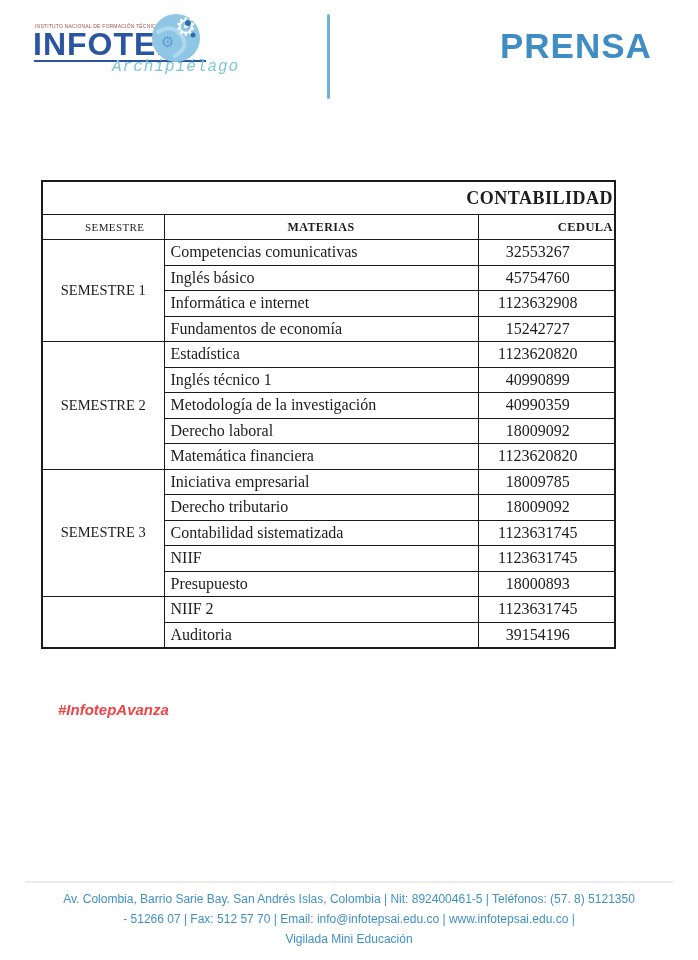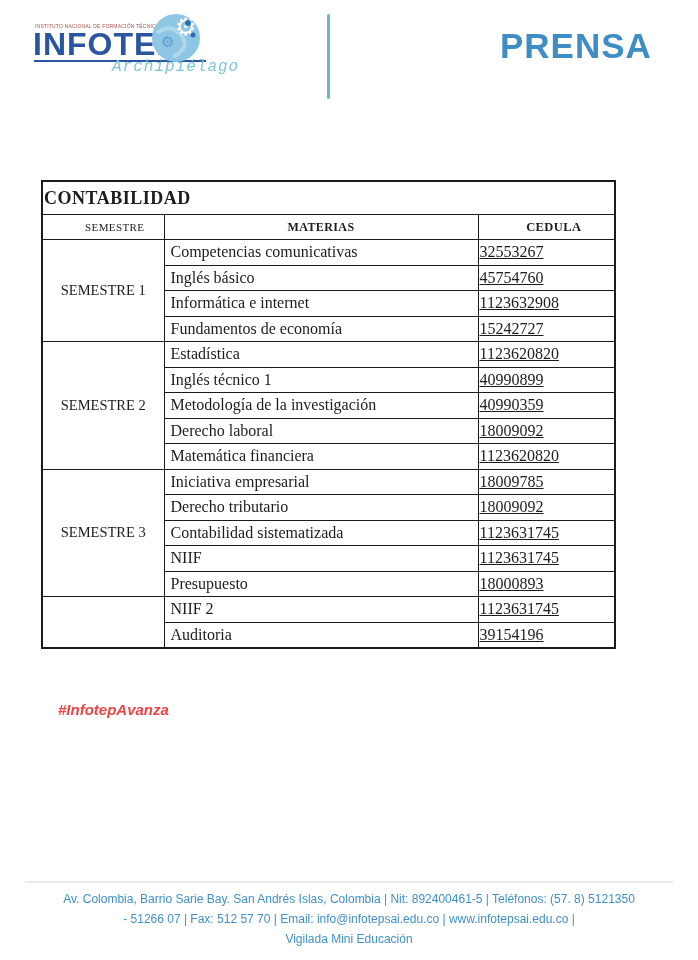--- a/index.html
+++ b/index.html
@@ -51,30 +51,30 @@
   table.materias {
     position: absolute; left: 41px; top: 180px; width: 573px;
     border-collapse: collapse; table-layout: fixed;
     border: 2px solid #1a1a1a;
   }
   table.materias td {
     border: 1px solid #1a1a1a; color: #1c1c1c;
     overflow: hidden; white-space: nowrap;
   }
   td.t-title {
-    height: 30px; text-align: left; vertical-align: middle;
+    height: 30px; text-align: right; vertical-align: middle;
     font-weight: bold; font-size: 18px; letter-spacing: 0.5px;
   }
   tr.colhead td { height: 22px; vertical-align: middle; }
   td.h-sem { font-size: 11px; text-align: center; letter-spacing: 0.4px; padding-left: 24px; }
   td.h-mat { font-weight: bold; font-size: 12px; text-align: center; letter-spacing: 0.4px; margin-top: 28px; }
-  td.h-ced { font-weight: bold; font-size: 12.5px; text-align: center; padding-left: 16px; letter-spacing: 0.4px; }
+  td.h-ced { font-weight: bold; font-size: 12.5px; text-align: right; padding-left: 16px; letter-spacing: 0.4px; }
   td.sem-cell { font-size: 14.5px; text-align: center; vertical-align: middle; }
   td.mat-cell { font-size: 16px; padding-left: 6px; height: 22.5px; vertical-align: middle; }
-  td.ced-cell { font-size: 16px; text-align: left; padding-right: 18px; vertical-align: middle; text-decoration: underline; }
+  td.ced-cell { font-size: 16px; text-align: center; padding-right: 18px; vertical-align: middle; }
 
   
   .hashtag {
     position: absolute; left: 58px; top: 701px;
     font-family: "Liberation Sans", sans-serif;
     font-weight: bold; font-style: italic; font-size: 15px;
     color: #ef4444;
   }
 
   

